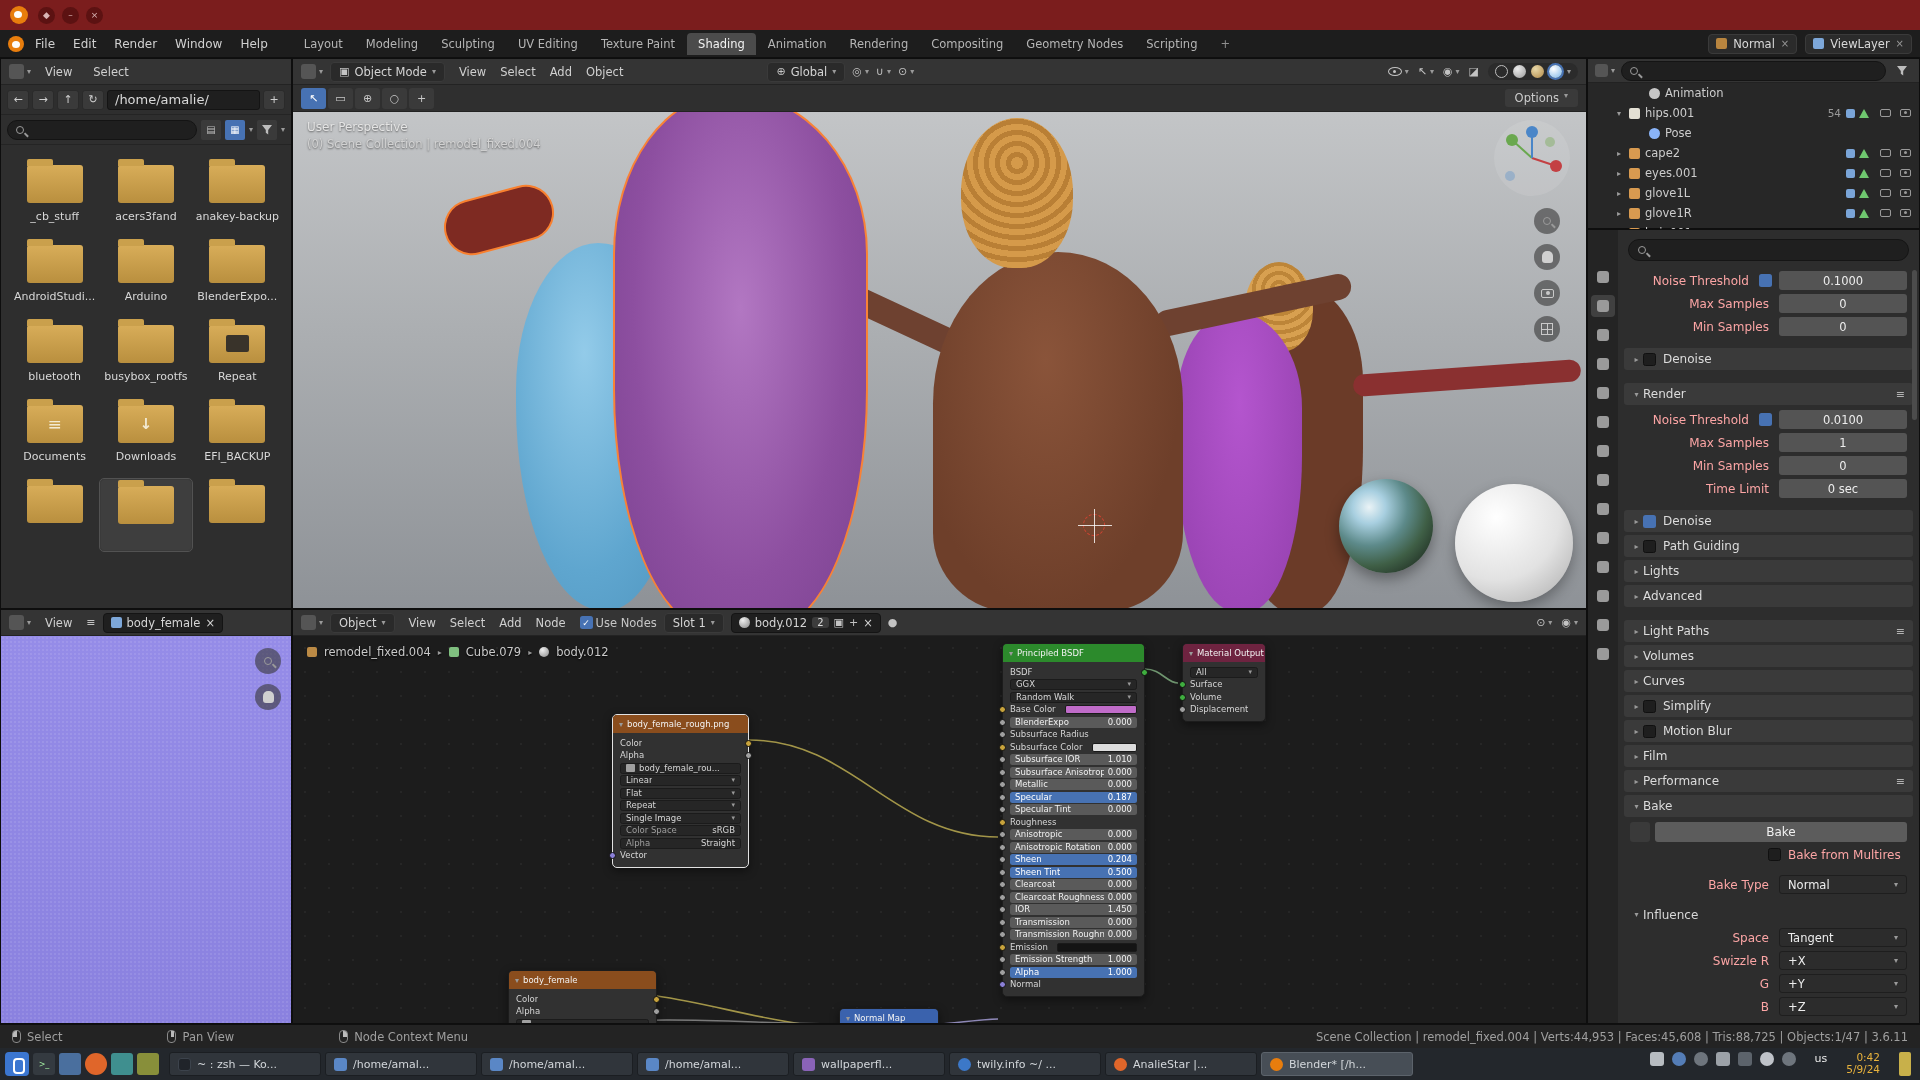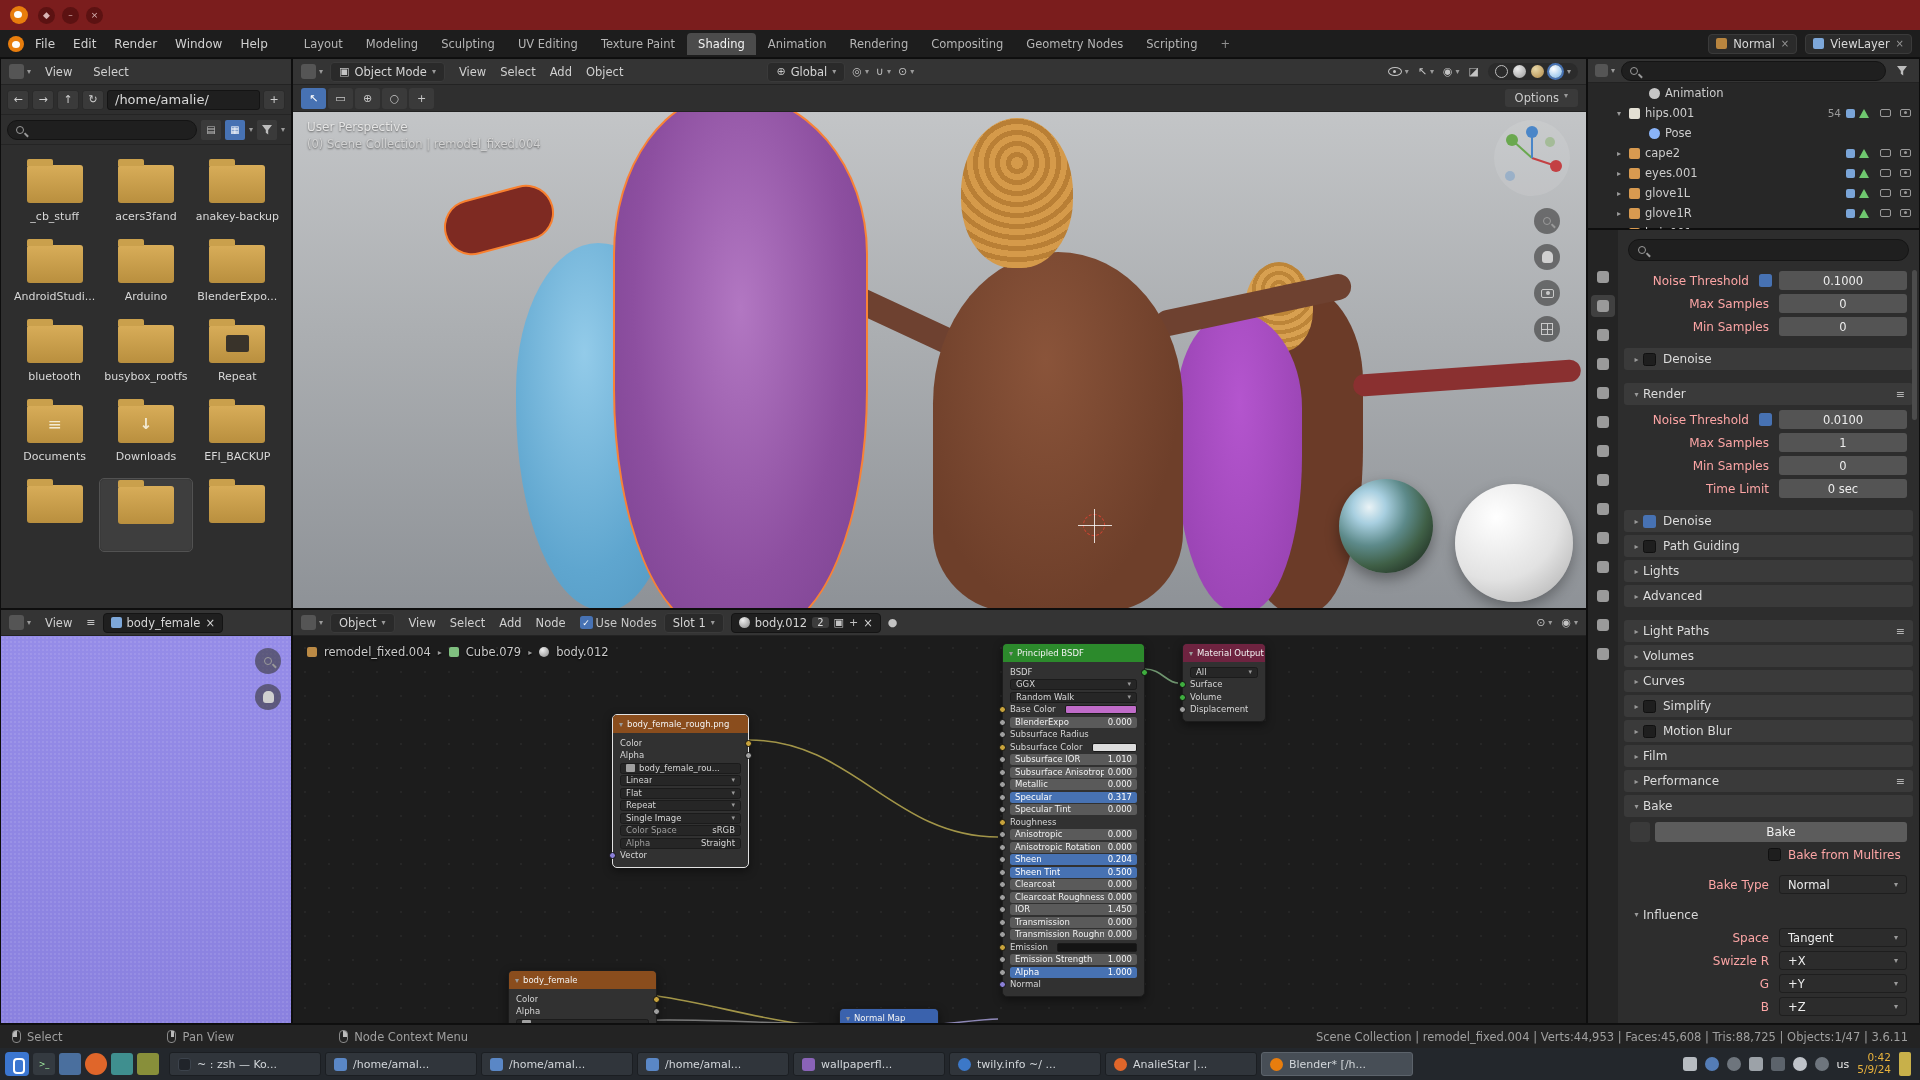--- a/index.html
+++ b/index.html
@@ -279,21 +279,21 @@
         align-items:center;gap:6px;padding:0 8px;color:#d3d7db;overflow:hidden}
   .twin.active{background:#474e56;border-color:#5c636b}
   .tic{width:13px;height:13px;border-radius:3px;flex:0 0 auto}
   .ic-term{background:#20242a;border:1px solid #3c434c}
   .ic-folder{background:#5a87c6}
   .ic-img{background:#8a63b8}
   .ic-web{background:#3c78c8;border-radius:50%}
   .ic-ff{background:#e0662a;border-radius:50%}
   .ic-blender{background:#e87d0d;border-radius:50%}
   .tlabel{white-space:nowrap;overflow:hidden}
-  .tray{margin-left:auto;display:flex;align-items:center;gap:8px;padding-right:4px}
+  .tray{margin-left:auto;display:flex;align-items:flex-start;gap:19px;padding-right:4px}
   .tray-ic{width:14px;height:14px;border-radius:3px;background:#8e959d;opacity:.9}
   .tr-b{background:#c8cdd2}.tr-c{background:#5a87c6;border-radius:50%}.tr-d{background:#777e86;border-radius:50%}
   .tr-e{background:#aab0b6}.tr-f{background:#636a72}.tr-g{background:#d0d5da;border-radius:50%}
   .kb{color:#ececec}
   .clock{display:flex;flex-direction:column;align-items:flex-end;line-height:1.1;color:#e8b23c;font-size:10.5px}
   .notes{width:12px;height:24px;background:#c8b04a;border-radius:2px}
   .funnelbtn{display:flex;align-items:center}
 </style>
 </head>
 <body>
@@ -825,21 +825,21 @@
             <div class="nrow val si cg">
               <span class="sock"></span>
               <span class="nlabel">Metallic</span>
               <span class="nval">0.000</span>
 
             </div>
 
             <div class="nrow val blue si cg">
               <span class="sock"></span>
               <span class="nlabel">Specular</span>
-              <span class="nval">0.317</span>
+              <span class="nval">0.187</span>
 
             </div>
 
             <div class="nrow val si cg">
               <span class="sock"></span>
               <span class="nlabel">Specular Tint</span>
               <span class="nval">0.000</span>
 
             </div>
 

